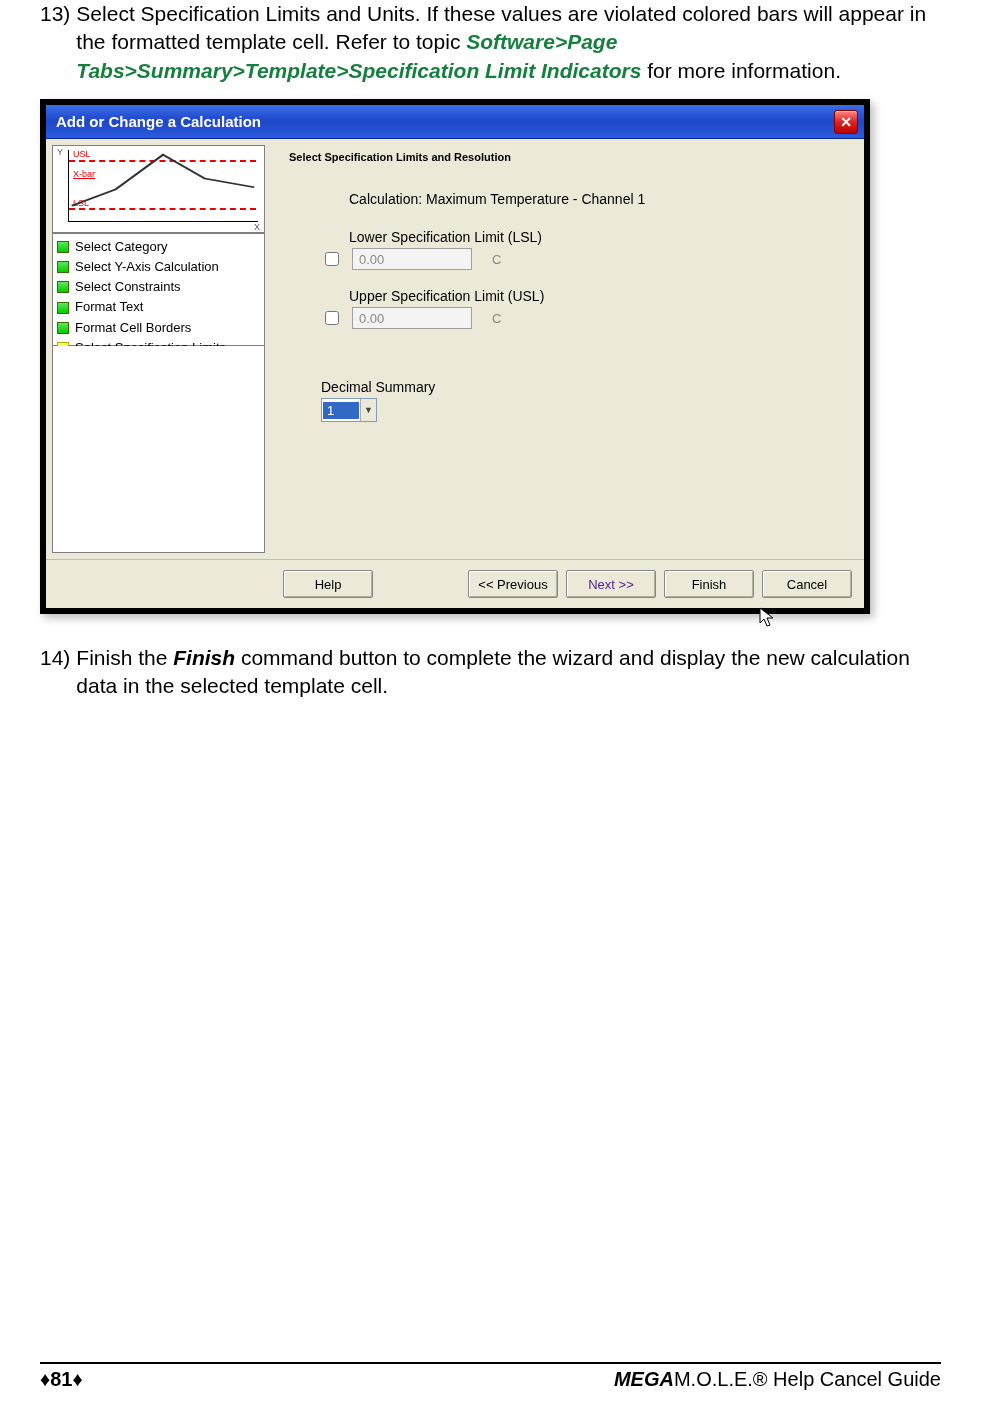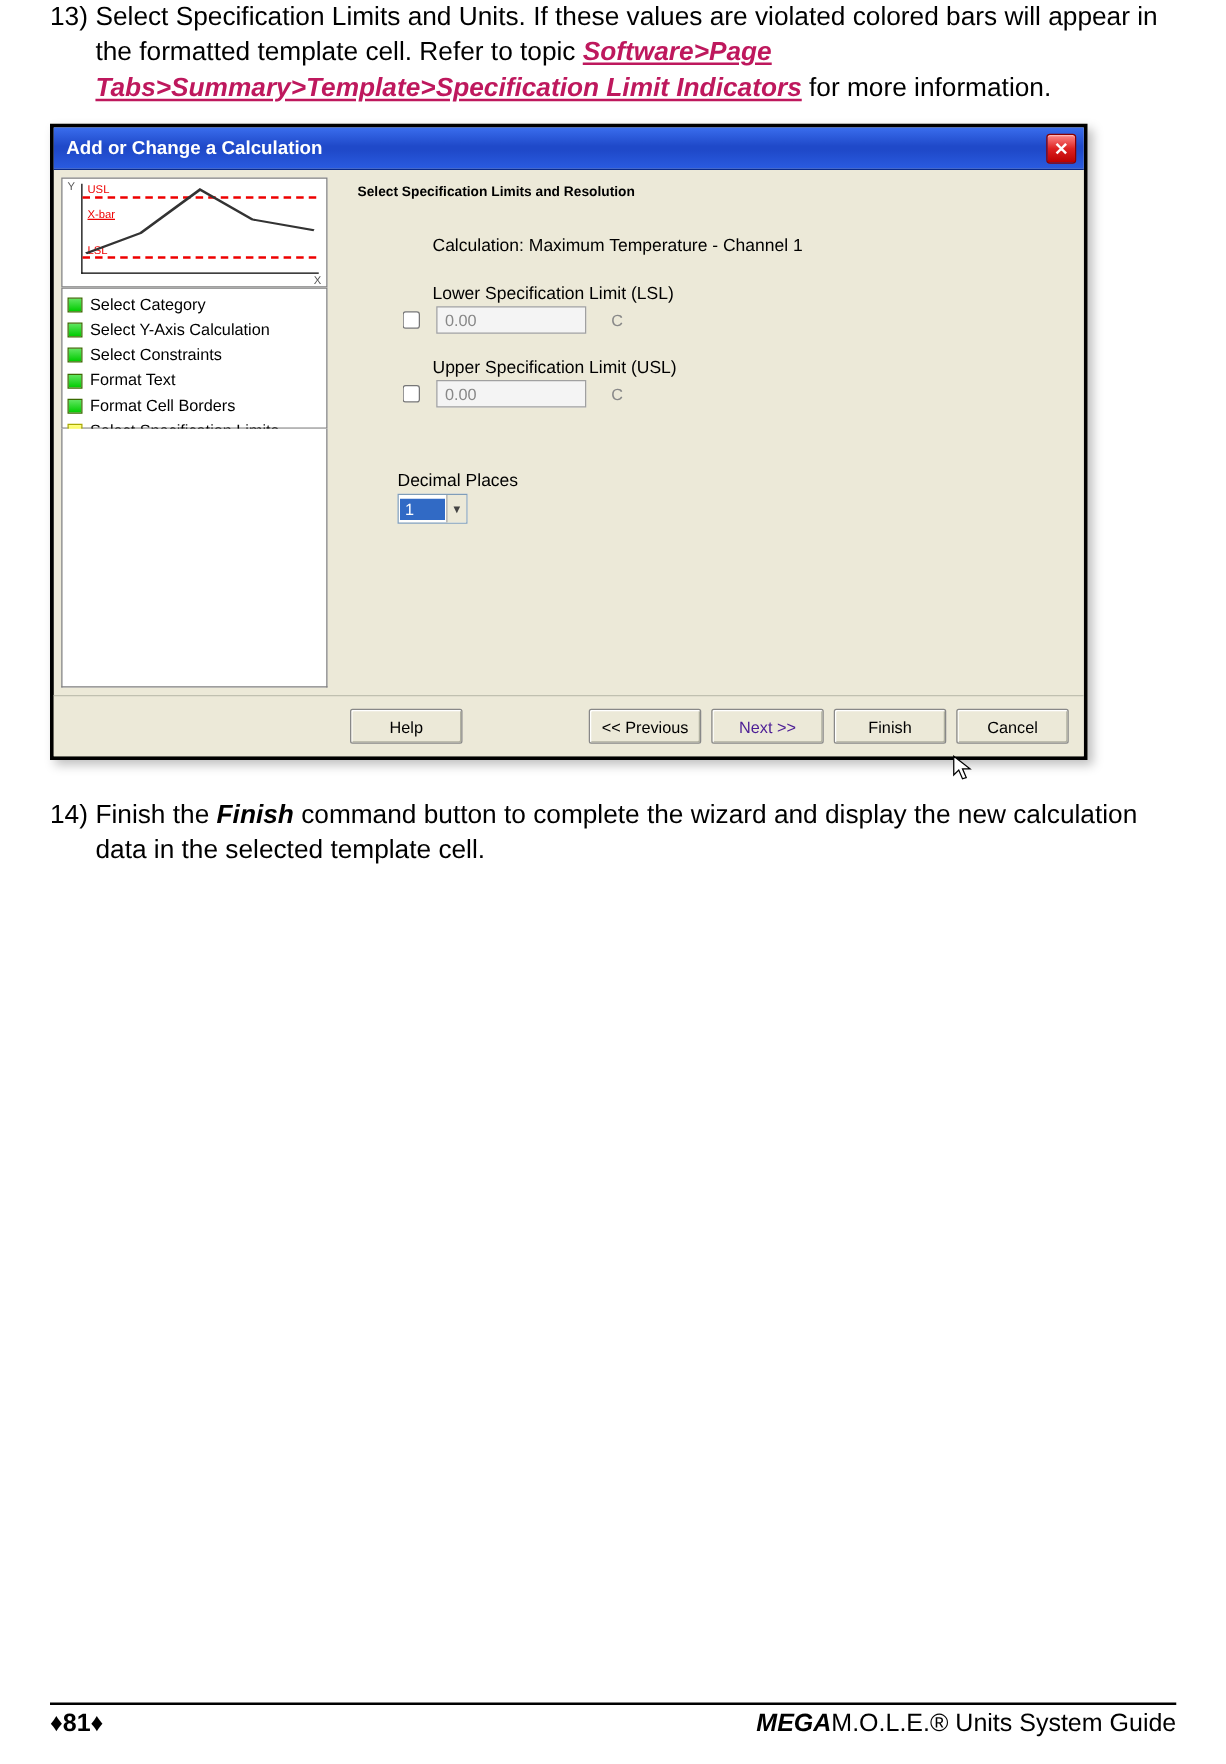--- a/index.html
+++ b/index.html
@@ -28,28 +28,27 @@
     padding-right: 6px;
   }
   .step-body { flex: 1; }
   .boldital {
     font-weight: bold;
     font-style: italic;
   }
   .link {
     font-weight: bold;
     font-style: italic;
-    color: #be185d;
-    text-decoration: underline;
+    color: #15803d;
   }
   .screenshot {
     margin: 14px 0 30px 0;
     width: 830px;
     box-shadow: 4px 4px 8px rgba(0,0,0,0.25);
-    border: 3px solid #000000;
+    border: 6px solid #000000;
     background: #ece9d8;
     font-family: Tahoma, Arial, sans-serif;
     font-size: 13px;
     color: #000;
   }
   .titlebar {
     height: 34px;
     background: linear-gradient(to bottom, #3a6ded 0%, #1f49c9 45%, #1f49c9 55%, #2a5be0 100%);
     color: #fff;
     display: flex;
@@ -263,21 +262,21 @@
         <div class="fieldrow" style="margin-top:18px;">
           <div class="fieldlbl">Upper Specification Limit (USL)</div>
           <div class="inline">
             <input type="checkbox" class="win" style="">
             <input class="textfield" disabled="" value="0.00" style="">
             <span class="unit">C</span>
           </div>
         </div>
 
         <div class="fieldrow" style="margin-top:50px; margin-left:32px;">
-          <div class="fieldlbl">Decimal Places</div>
+          <div class="fieldlbl">Decimal Summary</div>
           <div class="combo">
             <div class="val">1</div>
             <div class="arr">▼</div>
           </div>
         </div>
       </div>
     </div>
     <div class="btnbar">
       <div class="winbtn left">Help</div>
       <div class="winbtn">&lt;&lt; Previous</div>
@@ -299,15 +298,15 @@
     <div class="step-body">
       <span>Finish the </span><span class="boldital">Finish</span><span> command button to complete the wizard and display the new calculation data in the selected template cell.</span>
     </div>
   </div>
 
 </div>
 
 <div class="footer">
   <span class="pn">♦81♦</span>
   <span class="guide">
-    <span class="mega">MEGA</span><span class="rest">M.O.L.E.® Units System Guide</span>
+    <span class="mega">MEGA</span><span class="rest">M.O.L.E.® Help Cancel Guide</span>
   </span>
 </div>
 
 </body></html>

